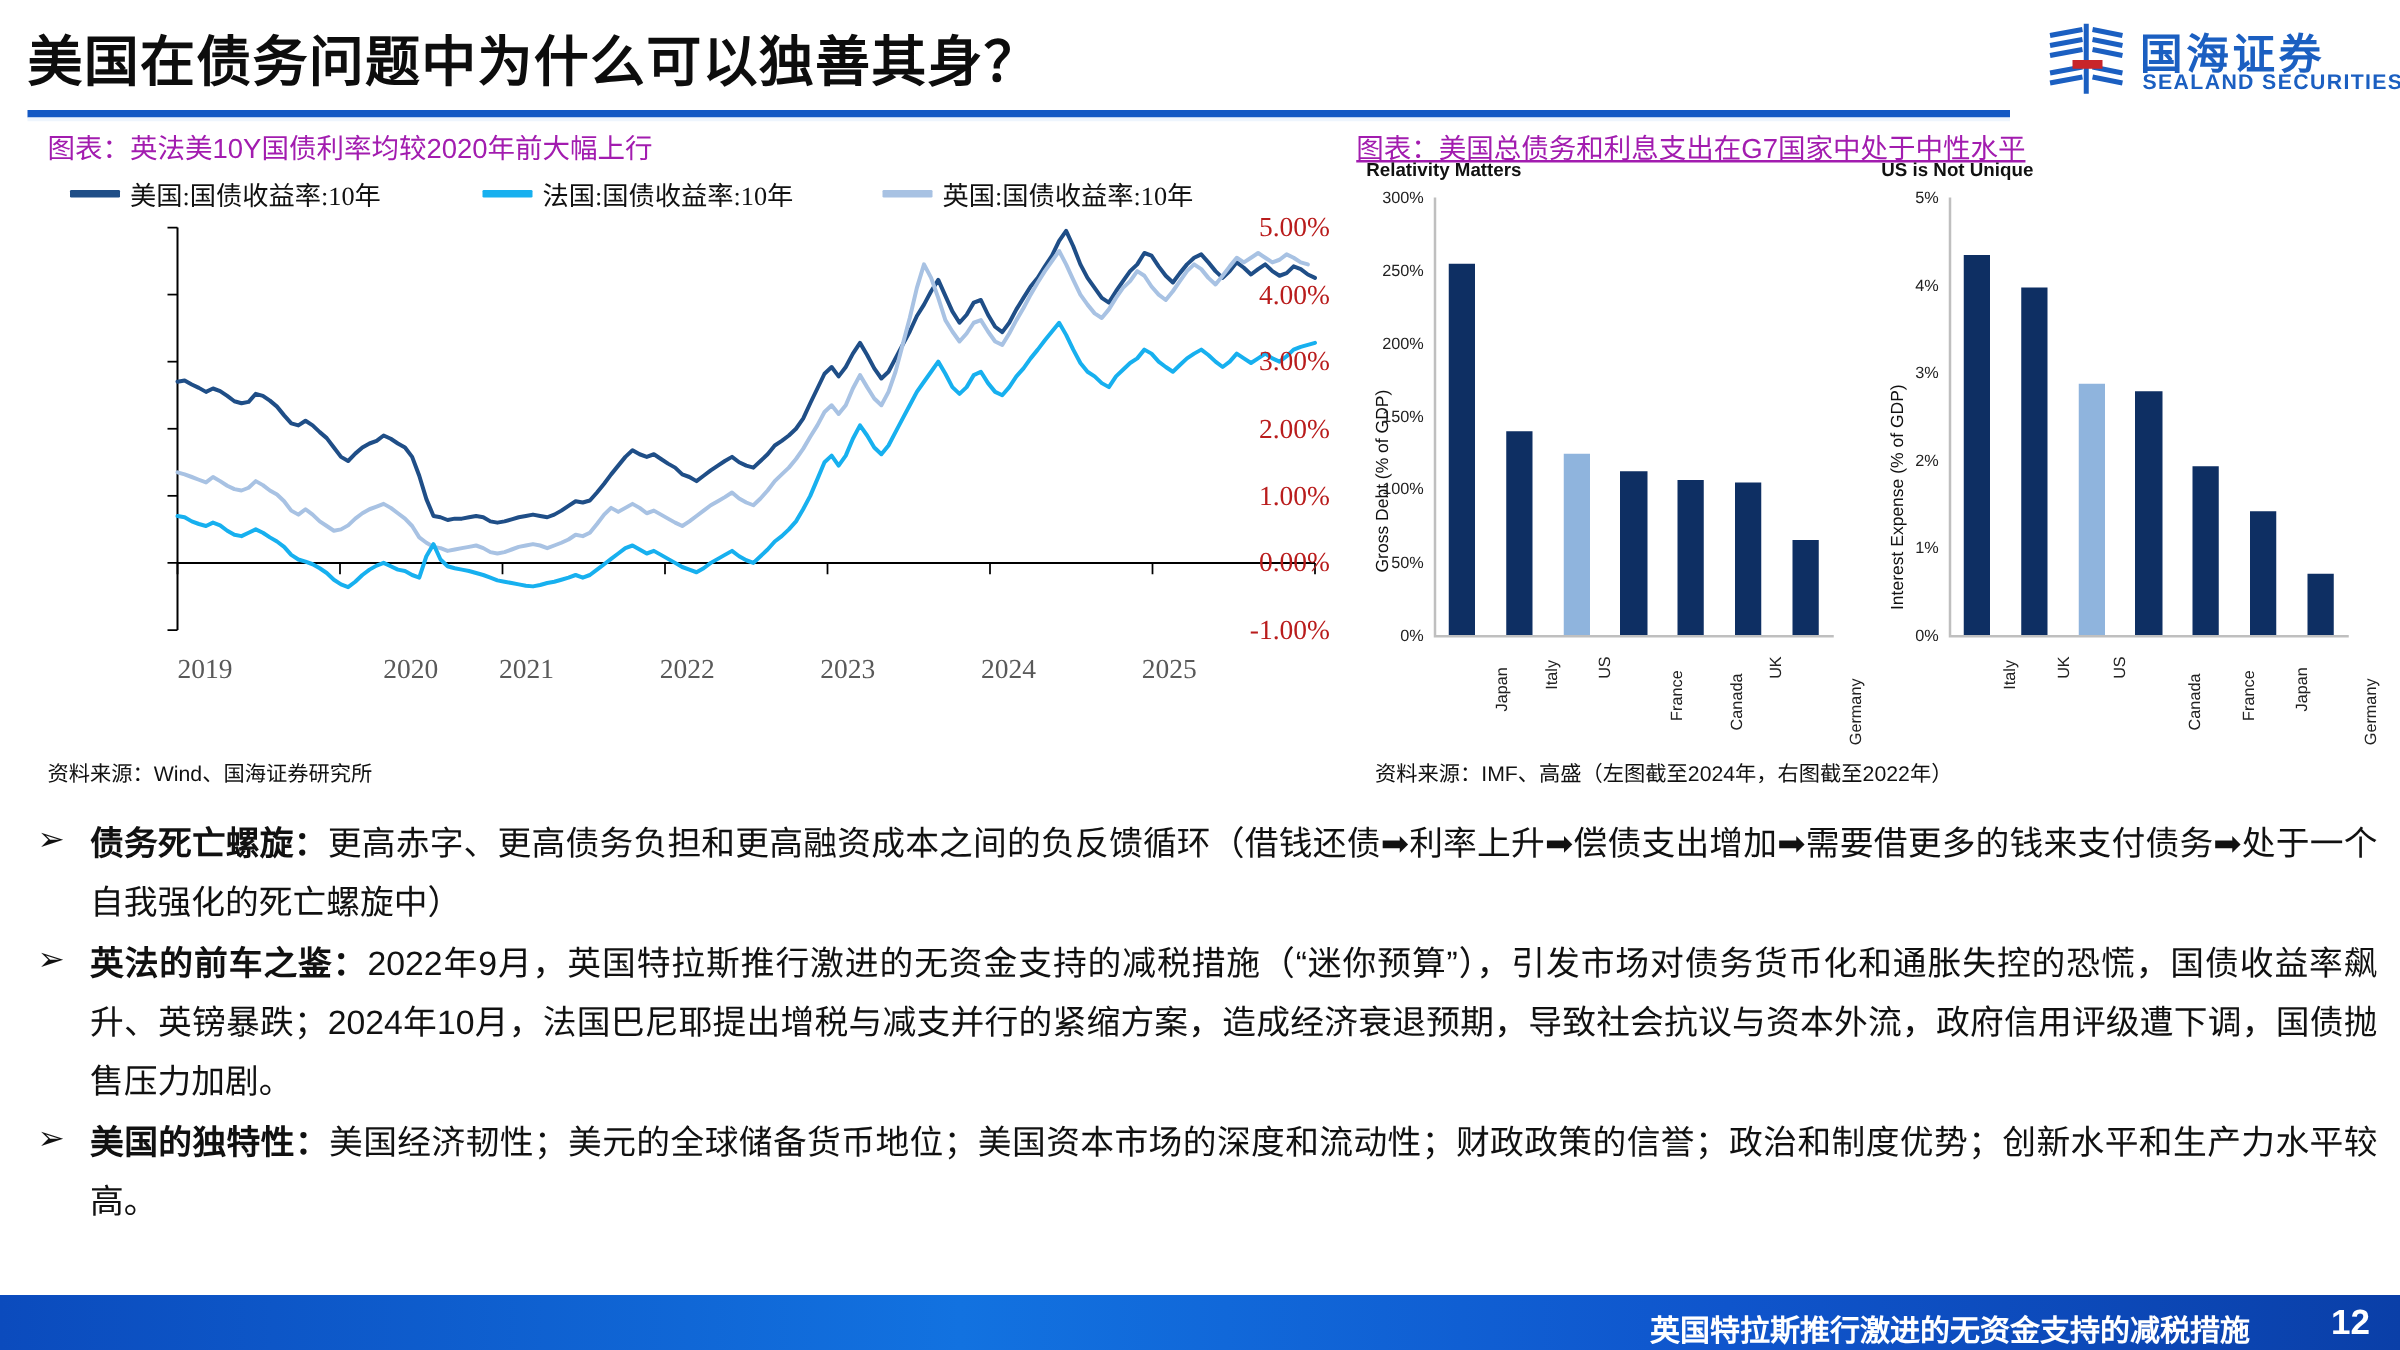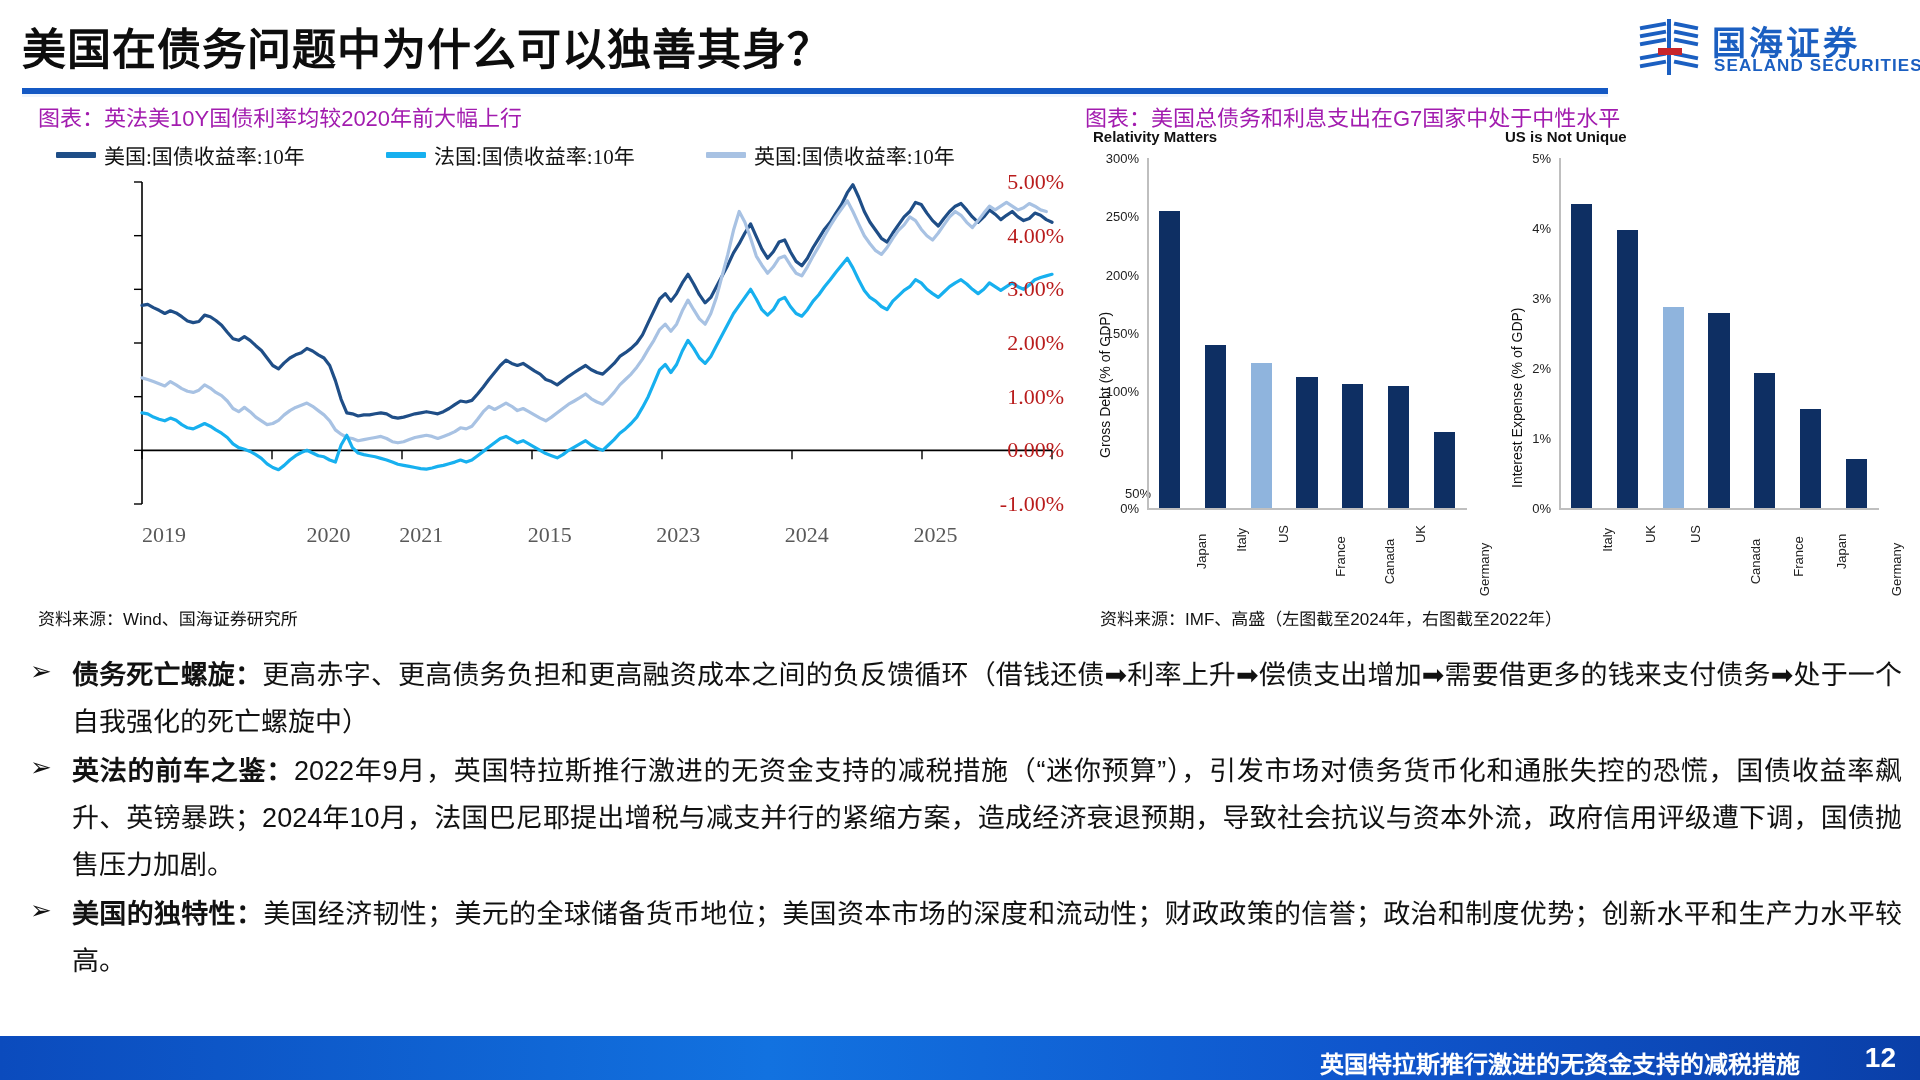--- a/index.html
+++ b/index.html
@@ -38,21 +38,21 @@
     position:absolute;left:76px;top:42px;
     font-size:17px;font-weight:bold;color:#1b5fc1;letter-spacing:1.1px;
     white-space:nowrap;
   }
 
   
   .fig-caption{
     position:absolute;font-size:22px;color:#a21caf;white-space:nowrap;
   }
   #fig-left-caption{left:38px;top:100px;}
-  #fig-right-caption{left:1085px;top:100px;}
+  #fig-right-caption{left:1085px;top:100px;text-decoration:underline;}
 
   .fig-source{
     position:absolute;font-size:17px;color:#111;white-space:nowrap;
   }
   #src-left{left:38px;top:605px;}
   #src-right{left:1100px;top:605px;}
 
   
   #line-chart{position:absolute;left:24px;top:140px;width:1040px;height:455px;}
   #line-legend{
@@ -185,21 +185,21 @@
         <div class="yt-label" style="top: 115.333px; width: 104px;">3.00%</div>
         <div class="yt-label" style="top: 169px; width: 104px;">2.00%</div>
         <div class="yt-label" style="top: 222.667px; width: 104px;">1.00%</div>
         <div class="yt-label" style="top: 276.333px; width: 104px;">0.00%</div>
         <div class="yt-label" style="top: 330px; width: 104px;">-1.00%</div>
       </div>
     <div id="line-xticks">
         <div class="xt-label" style="left: 140px;">2019</div>
         <div class="xt-label" style="left: 268.571px; margin-left: 36px;">2020</div>
         <div class="xt-label" style="left: 397.143px;">2021</div>
-        <div class="xt-label" style="left: 525.714px;">2015</div>
+        <div class="xt-label" style="left: 525.714px;">2022</div>
         <div class="xt-label" style="left: 654.286px;">2023</div>
         <div class="xt-label" style="left: 782.857px;">2024</div>
         <div class="xt-label" style="left: 911.429px;">2025</div>
       </div>
     <svg id="line-svg" width="1040" height="380">
         <line x1="118" y1="8" x2="118" y2="330" stroke="#000" stroke-width="1.6"></line>
         <line x1="118" y1="276.3333333333333" x2="1028" y2="276.3333333333333" stroke="#000" stroke-width="1.6"></line>
         <line x1="110" y1="8" x2="118" y2="8" stroke="#000" stroke-width="1.4"></line>
         <line x1="110" y1="61.66666666666663" x2="118" y2="61.66666666666663" stroke="#000" stroke-width="1.4"></line>
         <line x1="110" y1="115.33333333333334" x2="118" y2="115.33333333333334" stroke="#000" stroke-width="1.4"></line>
@@ -229,21 +229,21 @@
 <div id="bars-wrap">
   <div class="bar-panel" id="panel-left">
     <div class="panel-title">Relativity Matters</div>
     <div class="axis-title" id="axis-title-1" style="left: 12px; top: 330px;">Gross Debt (% of GDP)</div>
     <div class="bar-plot" id="plot-1" style="position: absolute; left: 0px; top: 0px; width: 400px; height: 470px;">
         <div class="bar-yt" style="left: 6px; width: 48px; top: 30px;">300%</div>
         <div class="bar-yt" style="left: 6px; width: 48px; top: 88.3333px;">250%</div>
         <div class="bar-yt" style="left: 6px; width: 48px; top: 146.667px;">200%</div>
         <div class="bar-yt" style="left: 6px; width: 48px; top: 205px;">150%</div>
         <div class="bar-yt" style="left: 6px; width: 48px; top: 263.333px;">100%</div>
-        <div class="bar-yt" style="left: 18px; width: 48px; top: 321.667px; margin-top: 43px;">50%</div>
+        <div class="bar-yt" style="left: 6px; width: 48px; top: 321.667px;">50%</div>
         <div class="bar-yt" style="left: 6px; width: 48px; top: 380px;">0%</div>
         <div style="position: absolute; left: 62px; top: 30px; width: 2px; height: 350px; background: rgb(191, 191, 191);"></div>
         <div style="position: absolute; left: 62px; top: 380px; width: 320px; height: 2px; background: rgb(191, 191, 191);"></div>
         <div class="bar-rect" style="left: 74.3429px; width: 21.0286px; height: 297.5px; bottom: 90px; background: rgb(14, 47, 99);"></div>
         <div class="bar-cat" style="left: 90.8571px; top: 388px;">Japan</div>
         <div class="bar-rect" style="left: 120.057px; width: 21.0286px; height: 163.333px; bottom: 90px; background: rgb(14, 47, 99);"></div>
         <div class="bar-cat" style="left: 136.571px; top: 388px;">Italy</div>
         <div class="bar-rect" style="left: 165.771px; width: 21.0286px; height: 144.667px; bottom: 90px; background: rgb(143, 180, 221);"></div>
         <div class="bar-cat" style="left: 182.286px; top: 388px;">US</div>
         <div class="bar-rect" style="left: 211.486px; width: 21.0286px; height: 130.667px; bottom: 90px; background: rgb(14, 47, 99);"></div>

